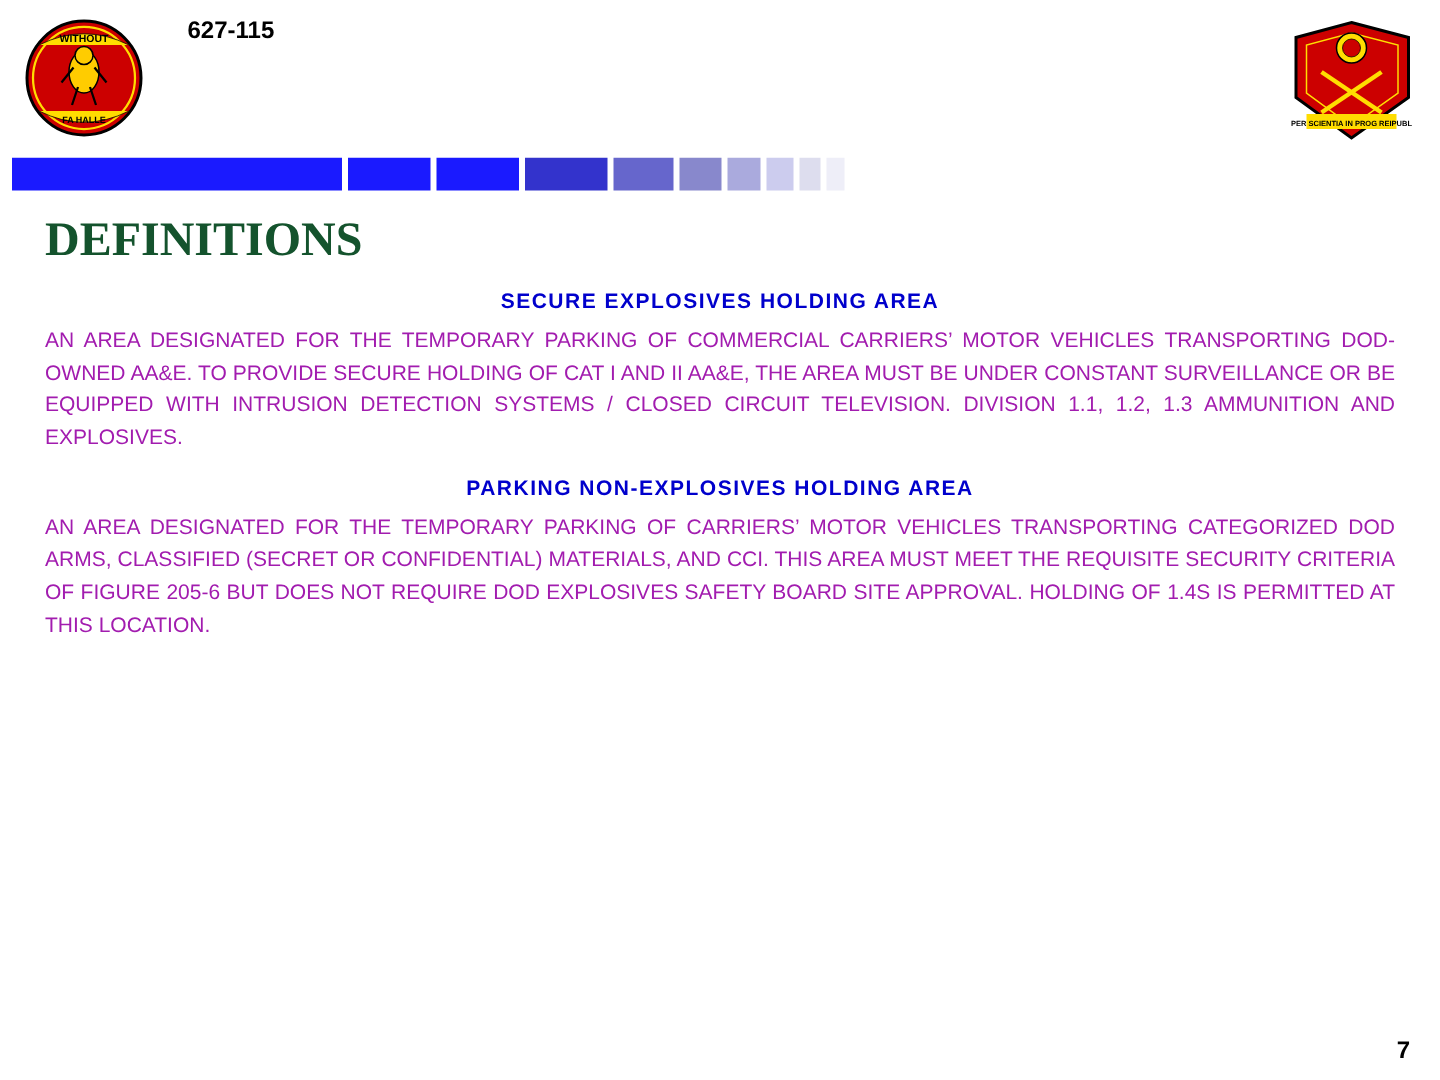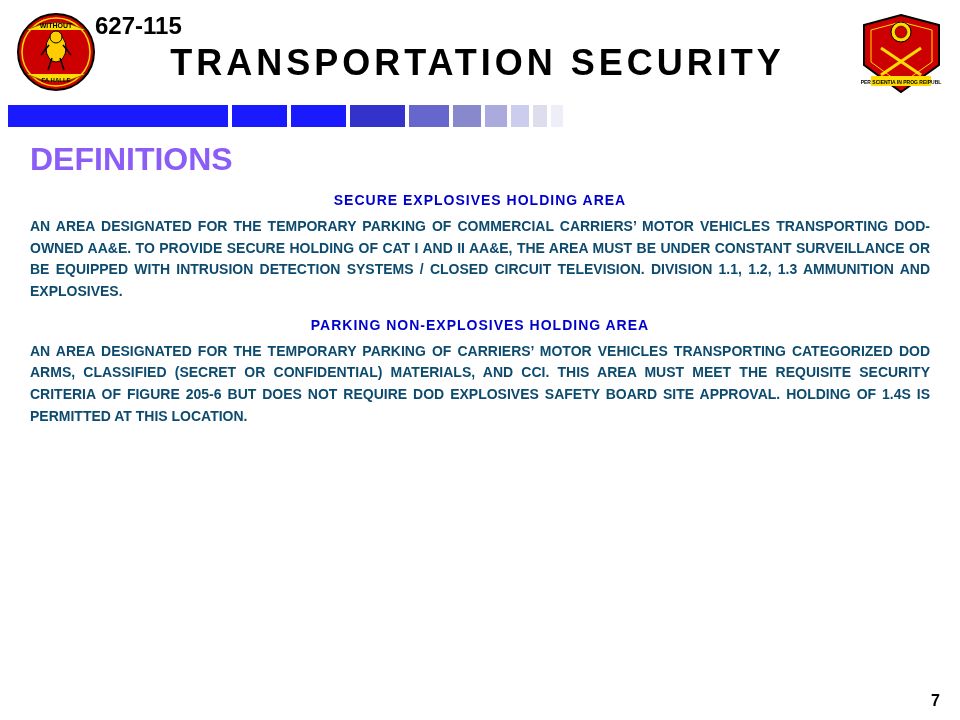--- a/index.html
+++ b/index.html
@@ -19,28 +19,28 @@
       padding: 8px 16px;
       background: #fff;
       position: relative;
       height: 105px;
     }
     .header-center {
       flex: 1;
       text-align: center;
     }
     .doc-number {
-      font-size: 24px;
+      font-size: 16px;
       font-weight: bold;
       color: #000;
       text-align: left;
       padding-left: 10px;
       position: absolute;
       top: 12px;
-      left: 85px;
+      left: 115px;
     }
     .header-title {
       font-size: 36px;
       font-weight: bold;
       color: #000;
       letter-spacing: 4px;
       margin-top: 20px;
     }
 
     
@@ -80,37 +80,38 @@
     .bar-seg-10 { background: #eeeef8; width: 12px; }
 
     
     .main-content {
       padding: 10px 30px 10px 30px;
     }
 
     .section-title-main {
       font-size: 32px;
       font-weight: bold;
-      color: #8b5cf6;
+      color: #14532d;
       margin-bottom: 14px;
+      font-family: Liberation Serif, serif;
     }
 
     .sub-heading {
       font-size: 14px;
       font-weight: bold;
       color: #0000cc;
       text-align: center;
       margin-bottom: 8px;
       letter-spacing: 1px;
     }
 
     .body-text {
       font-size: 14px;
-      font-weight: bold;
-      color: #0c4a6e;
+      font-weight: normal;
+      color: #a21caf;
       line-height: 1.55;
       margin-bottom: 10px;
       text-align: justify;
     }
 
     .section-block {
       margin-bottom: 14px;
     }
 
     .page-number {
@@ -151,21 +152,20 @@
       <line x1="33" y1="35" x2="25" y2="45" stroke="#000" stroke-width="1.5"></line>
       <line x1="47" y1="35" x2="55" y2="45" stroke="#000" stroke-width="1.5"></line>
       <line x1="36" y1="48" x2="32" y2="60" stroke="#000" stroke-width="1.5"></line>
       <line x1="44" y1="48" x2="48" y2="60" stroke="#000" stroke-width="1.5"></line>
       <circle cx="40" cy="27" r="6" fill="#ffcc00" stroke="#000" stroke-width="1"></circle>
     </svg>
   </div>
 
   <div class="header-center">
     <div class="doc-number">627-115</div>
-    <div class="header-title">TRANSPORTATION  SECURITY</div>
   </div>
 
   <div class="emblem-right">
     <svg viewBox="0 0 85 85" xmlns="http://www.w3.org/2000/svg" class="svg-emblem">
 
       <polygon points="42,5 80,15 80,55 42,82 5,55 5,15" fill="#cc0000" stroke="#000" stroke-width="2"></polygon>
 
       <polygon points="42,12 73,20 73,52 42,74 12,52 12,20" fill="#cc0000" stroke="#ffdd00" stroke-width="1"></polygon>
 
       <circle cx="42" cy="22" r="10" fill="#ffdd00" stroke="#000" stroke-width="1"></circle>

